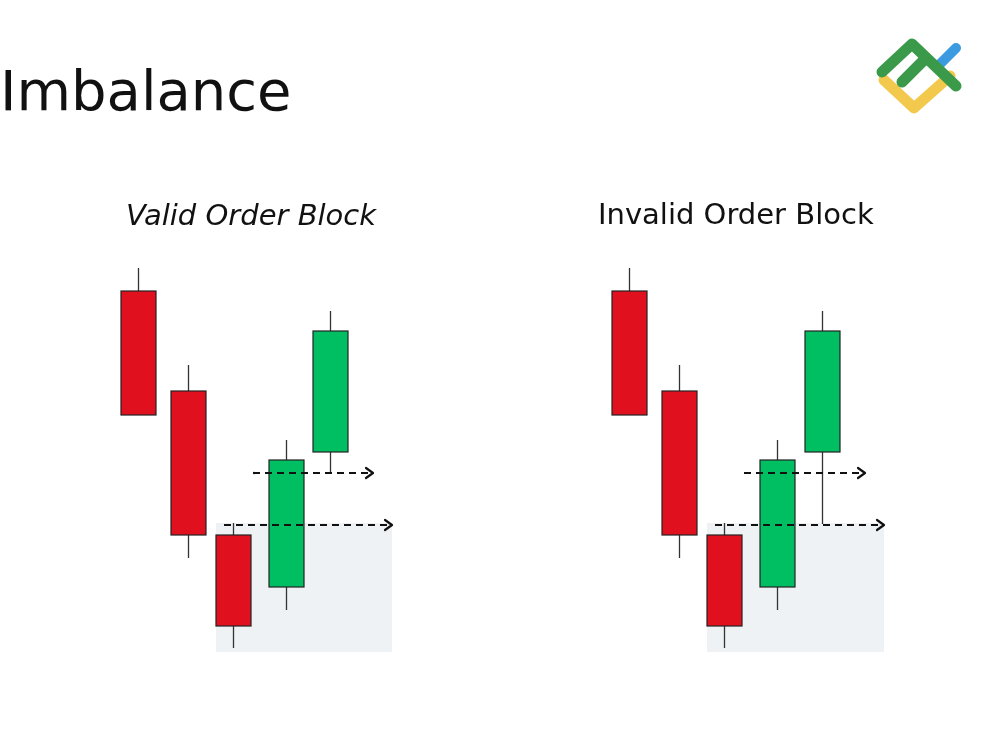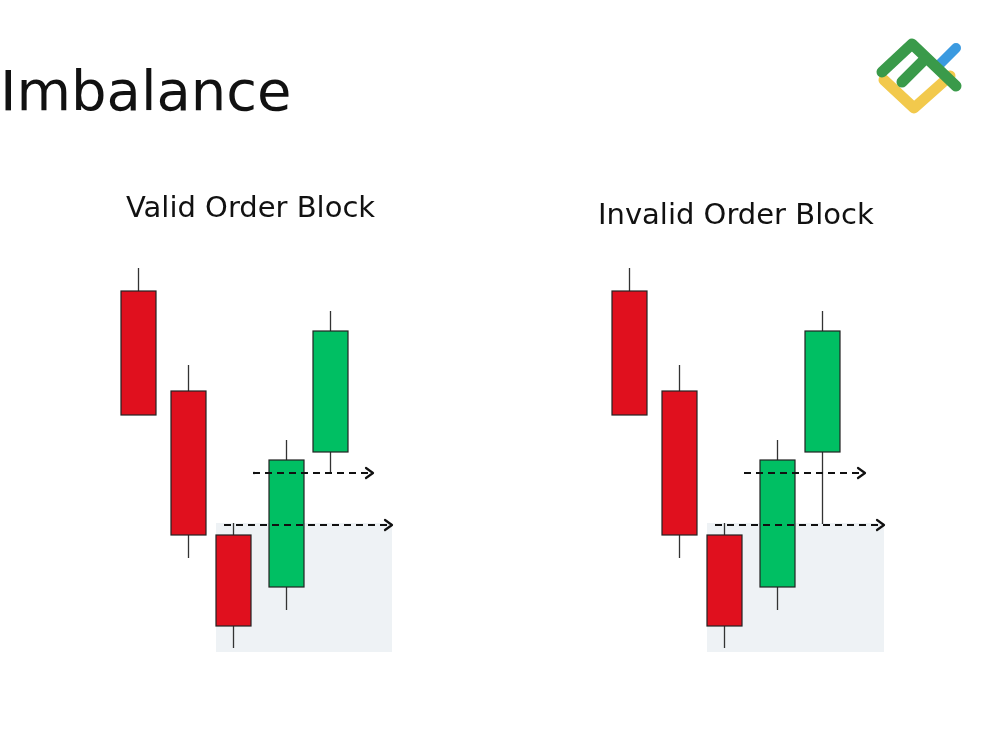--- a/index.html
+++ b/index.html
@@ -1,19 +1,19 @@
 <!DOCTYPE html>
 <html><head>
 <meta charset="utf-8">
 <style>
   html, body { margin:0; padding:0; background:#ffffff; }
   body { width:1000px; height:738px; position:relative; overflow:hidden; font-family:"Liberation Sans", "DejaVu Sans", sans-serif; }
   .title { position:absolute; left:0; width:986px; top:58px; text-align:left; font-size:56px; color:#111; font-family:"DejaVu Sans", sans-serif; letter-spacing:0px; }
   .subtitle { position:absolute; font-size:29px; color:#111; font-family:"DejaVu Sans", sans-serif; }
-  #sub-left { left:126px; top:190px; }
+  #sub-left { left:126px; top:198px;font-style:italic; }
   #sub-right { left:598px; top:197px; }
   .logo { position:absolute; left:868px; top:34px; width:100px; height:100px; }
   .chart { position:absolute; left:0; top:0; width:1000px; height:738px; }
 </style>
 </head>
 <body>
 
 <div class="title">Imbalance</div>
 
 <svg class="logo" viewBox="0 0 100 100">

